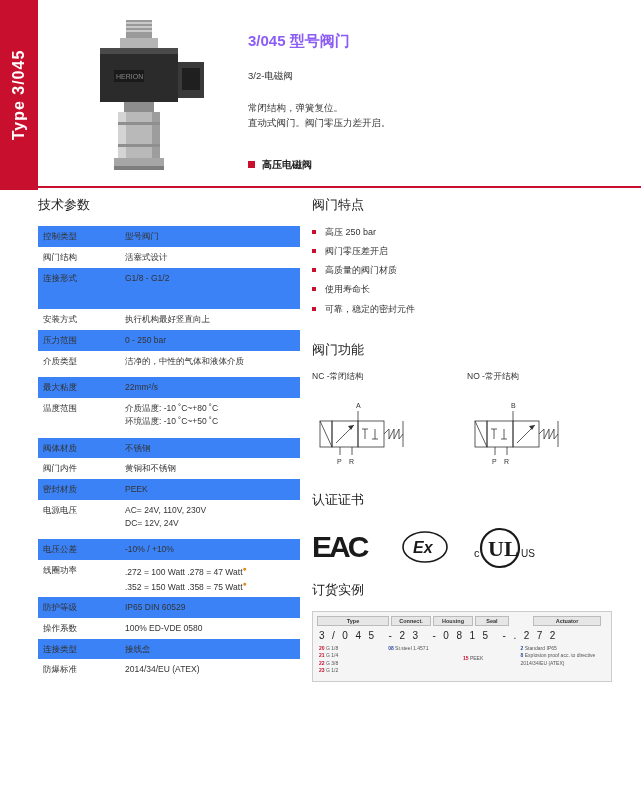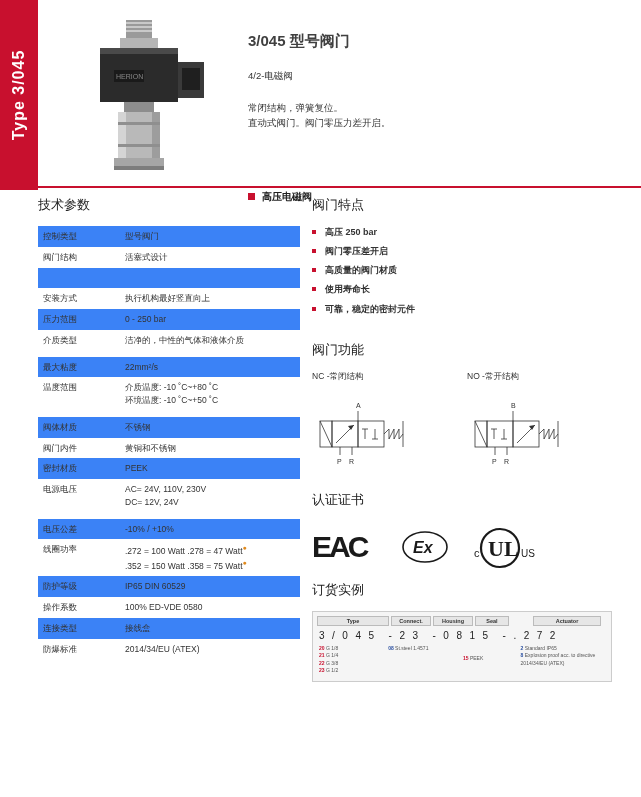--- a/index.html
+++ b/index.html
@@ -41,41 +41,40 @@
     width: 140px; height: 158px;
   }
   .header-text {
     position: absolute;
     left: 248px; top: 32px;
     width: 370px;
   }
   .header-title {
     font-size: 15px;
     font-weight: bold;
-    color: #404040;
+    color: #8b5cf6;
     margin-bottom: 18px;
   }
   .header-sub {
     font-size: 9.5px;
     color: #333;
     line-height: 1.55;
     margin-bottom: 16px;
   }
   .header-sub2 {
     font-size: 9.5px;
     color: #333;
     line-height: 1.6;
   }
   .header-badge {
     position: absolute;
     left: 248px; top: 158px;
     font-size: 10px;
     color: #222;
     font-weight: bold;
-    margin-top: 32px;
   }
   .header-badge .sq {
     display: inline-block;
     width: 7px; height: 7px;
     background: #c8102e;
     margin-right: 7px;
     vertical-align: middle;
     position: relative;
     top: -1px;
   }
@@ -132,21 +131,20 @@
     list-style: none;
     margin: 0 0 26px 0; padding: 0;
     font-size: 9px;
     color: #333;
   }
   ul.feat li {
     position: relative;
     padding-left: 13px;
     margin-bottom: 7px;
     line-height: 1.35;
-    font-weight: bold;
   }
   ul.feat li:before {
     content: "";
     position: absolute;
     left: 0; top: 4px;
     width: 4px; height: 4px;
     background: #c8102e;
   }
 
   
@@ -247,21 +245,21 @@
       <rect x="48" y="126" width="42" height="3" fill="#8f8f8f"></rect>
 
       <rect x="44" y="140" width="50" height="10" fill="#a6a6a6"></rect>
       <rect x="44" y="148" width="50" height="4" fill="#7d7d7d"></rect>
     </svg>
   </div>
 
   <div class="header-text">
     <div class="header-title">3/045 型号阀门</div>
     <div class="header-sub">
-      <div>4/2-电磁阀</div>
+      <div>3/2-电磁阀</div>
     </div>
     <div class="header-sub2">
       <div>常闭结构，弹簧复位。</div>
       <div>直动式阀门。阀门零压力差开启。</div>
     </div>
   </div>
 
   <div class="header-badge">
     <span class="sq"></span><span>高压电磁阀</span>
   </div>
@@ -275,20 +273,24 @@
     <h2 class="sec">技术参数</h2>
     <table class="spec">
       <tbody>
         <tr class="shade">
           <td class="k">控制类型</td>
           <td>型号阀门</td>
         </tr>
         <tr>
           <td class="k">阀门结构</td>
           <td>活塞式设计</td>
+        </tr>
+        <tr class="shade">
+          <td class="k">连接形式</td>
+          <td>G1/8 - G1/2</td>
         </tr>
         <tr class="shade">
           <td class="k">&nbsp;</td>
           <td>&nbsp;</td>
         </tr>
         <tr>
           <td class="k">安装方式</td>
           <td>执行机构最好竖直向上</td>
         </tr>
         <tr class="shade">

